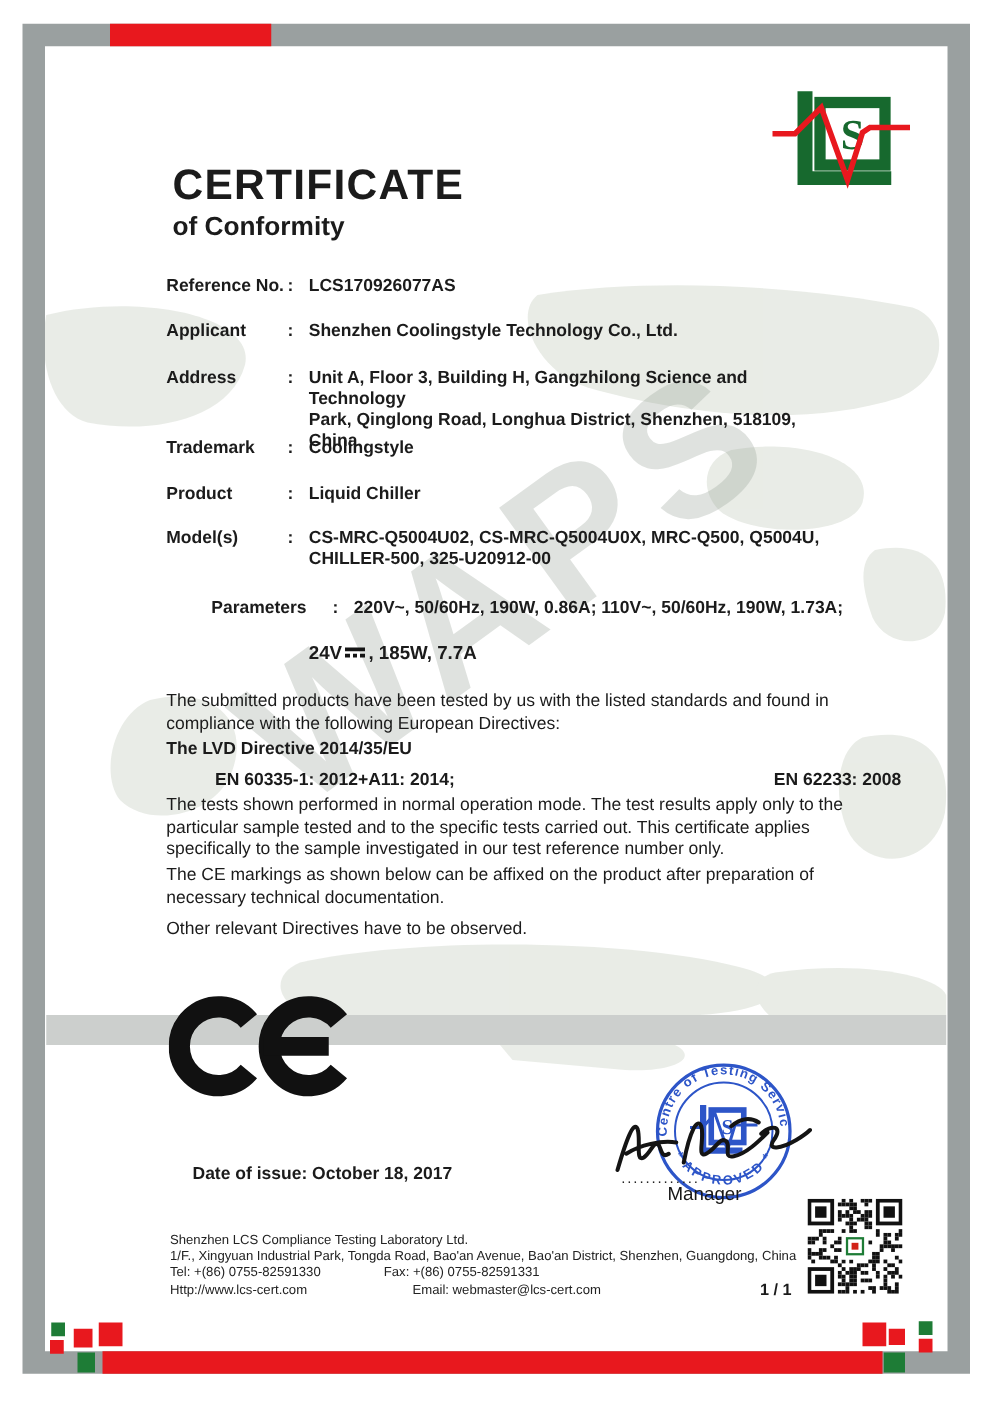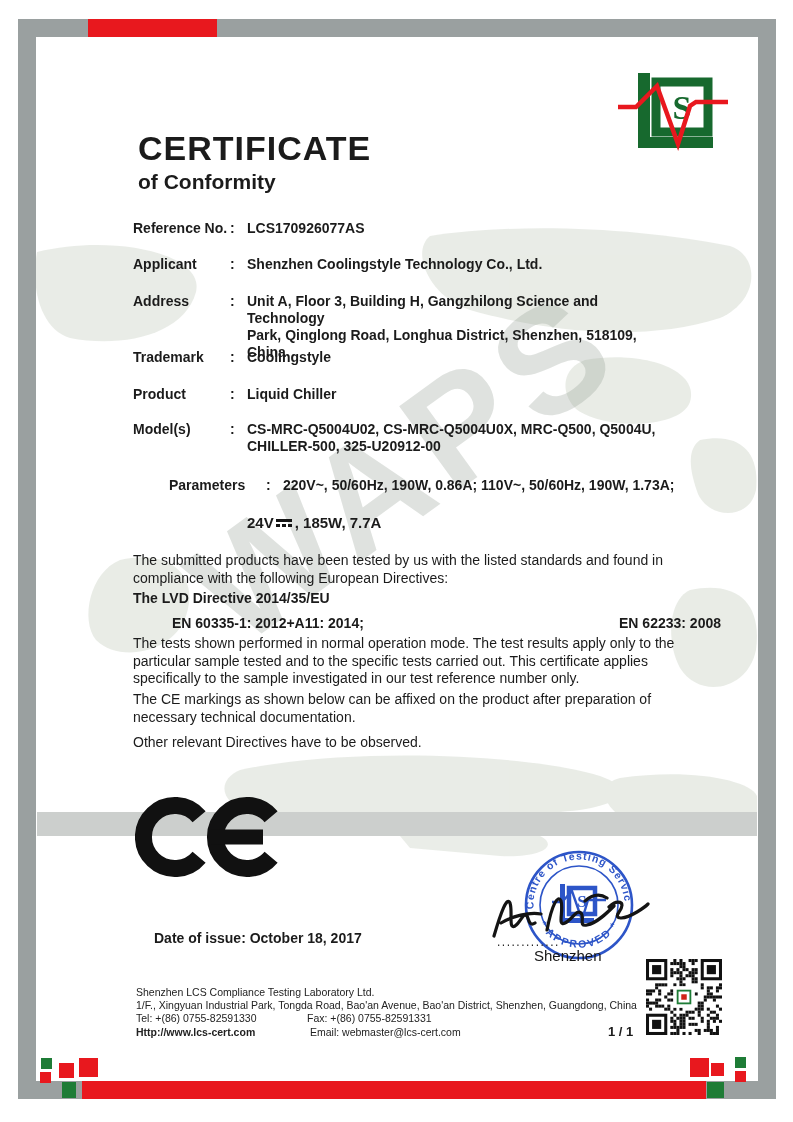--- a/index.html
+++ b/index.html
@@ -55,21 +55,21 @@
   .ce{position:absolute;left:135px;top:796px;z-index:4;}
   .date{position:absolute;left:136px;top:930px;font-size:14px;font-weight:bold;z-index:4;padding-left:18px;}
   
   .stamp{position:absolute;left:522px;top:848px;z-index:4;}
   .signature{position:absolute;left:488px;top:882px;z-index:5;}
   .dots{position:absolute;left:497px;top:935px;font-size:12px;letter-spacing:1.5px;color:#222;z-index:5;}
   .manager{position:absolute;left:534px;top:947px;font-size:15px;color:#161616;z-index:5;}
   
   .footer{position:absolute;left:136px;top:986px;font-size:10.5px;line-height:13.2px;z-index:4;color:#222;}
   .fcol1{display:inline-block;width:171px;}
-  .fcol2{display:inline-block;width:174px;font-weight:bold;}
+  .fcol2{display:inline-block;width:194px;}
   .pagenum{position:absolute;left:608px;top:1024px;font-size:13px;font-weight:bold;z-index:4;}
   .qr{position:absolute;left:646px;top:959px;z-index:4;}
 </style>
 </head>
 <body>
 
 <div class="page">
 
   <svg class="map" width="793" height="1122" viewBox="0 0 793 1122">
     <g fill="#dce1d8" opacity="0.62">
@@ -183,21 +183,21 @@
   </svg>
 
   <svg class="signature" width="165" height="70" viewBox="0 0 165 70">
     <path d="M6,54 C13,30 19,14 22,21 C25,30 20,48 27,44 C33,40 35,30 39,34 C41,37 41,45 47,41
              M13,41 C24,34 41,30 53,32
              M59,48 C64,22 70,12 73,19 C76,28 69,45 77,41 C85,37 88,27 93,31 C97,35 90,45 99,43 C109,41 119,31 126,24
              M121,25 C129,17 139,19 131,30 C125,39 137,37 149,30 C154,27 158,24 160,22
              M97,19 C105,12 113,12 119,16" fill="none" stroke="#141414" stroke-width="3.2" stroke-linecap="round"></path>
   </svg>
   <div class="dots">.............</div>
-  <div class="manager">Shenzhen</div>
+  <div class="manager">Manager</div>
 
   <div class="footer">
     <div>Shenzhen LCS Compliance Testing Laboratory Ltd.</div>
     <div>1/F., Xingyuan Industrial Park, Tongda Road, Bao'an Avenue, Bao'an District, Shenzhen, Guangdong, China</div>
     <div><span class="fcol1">Tel: +(86) 0755-82591330</span><span>Fax: +(86) 0755-82591331</span></div>
     <div><span class="fcol2">Http://www.lcs-cert.com</span><span>Email: webmaster@lcs-cert.com</span></div>
   </div>
   <div class="pagenum">1 / 1</div>
 
   <svg class="qr" width="76" height="76" viewBox="0 0 75 75">

